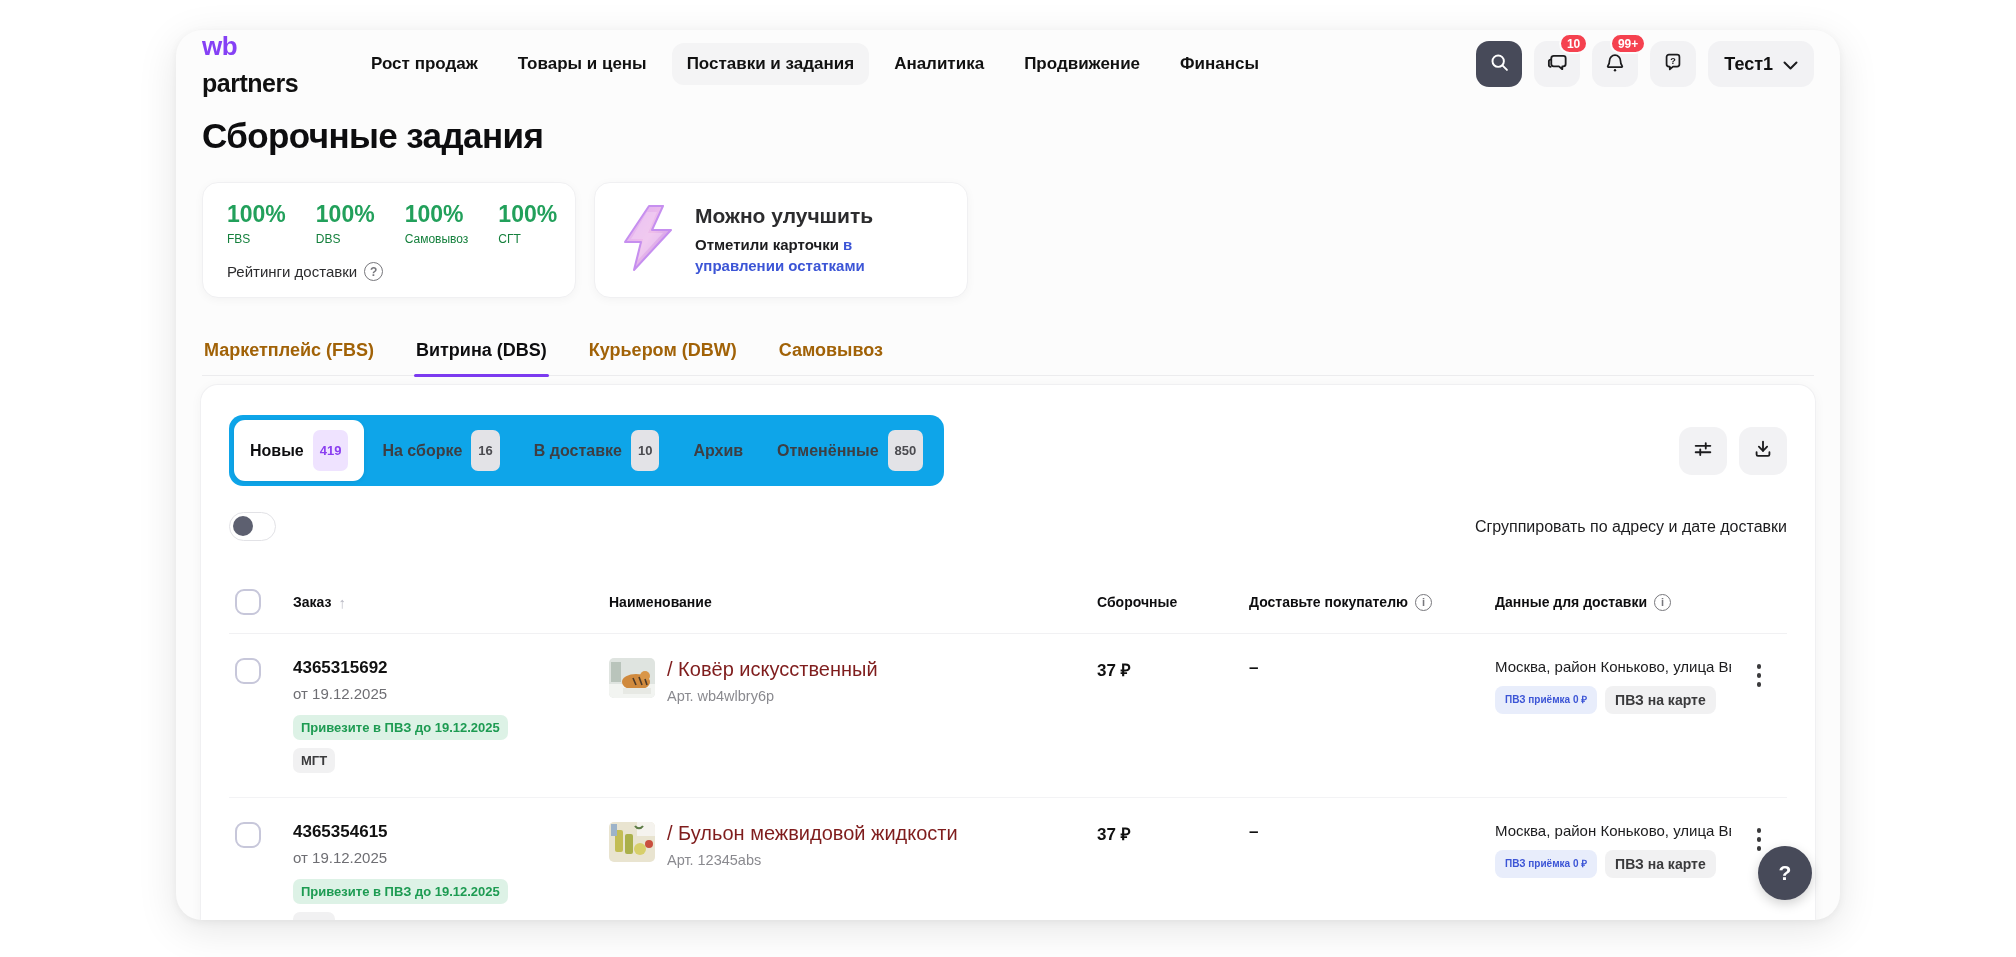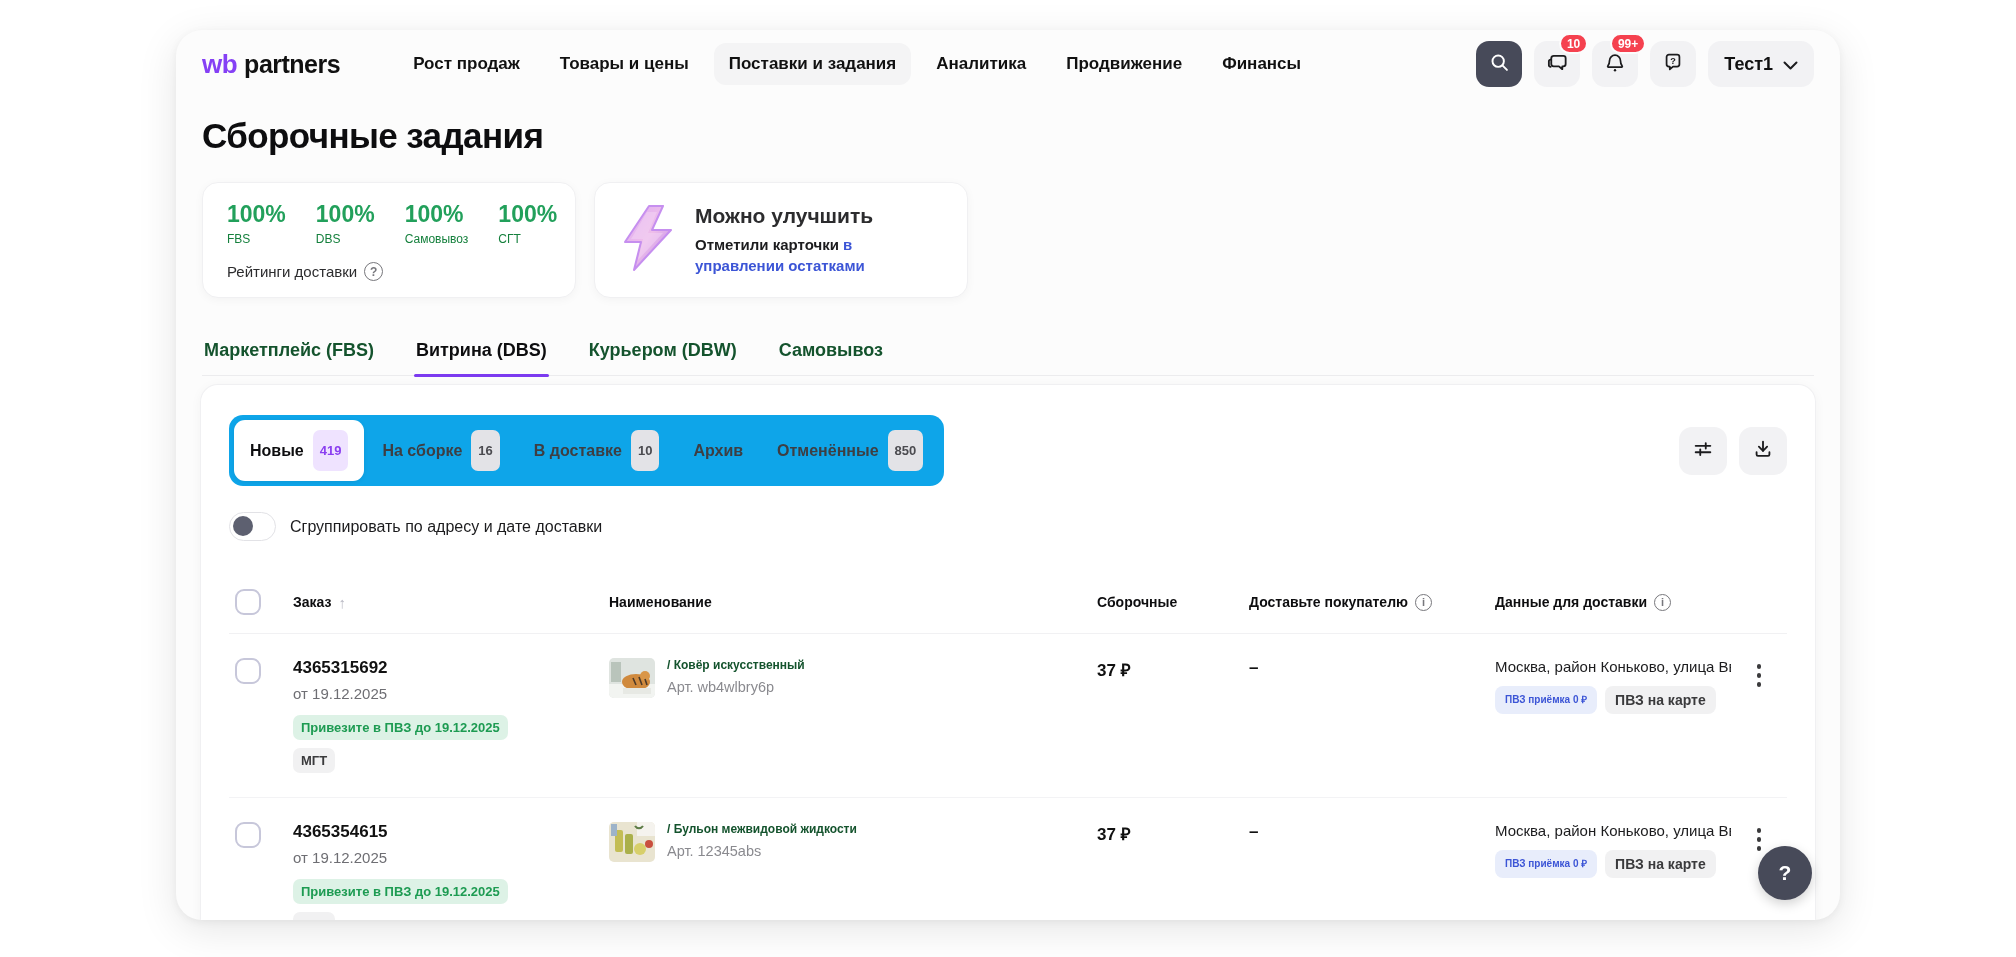--- a/index.html
+++ b/index.html
@@ -2,21 +2,21 @@
 <html><head>
 <meta charset="utf-8">
 <style>
   * { margin:0; padding:0; box-sizing:border-box; }
   html,body { width:2016px; height:957px; background:#ffffff; font-family:"Liberation Sans", sans-serif; color:#111; }
   .window { position:absolute; left:176px; top:30px; width:1664px; height:890px; background:#fcfcfc;
             border-radius:26px; box-shadow:0 10px 40px rgba(0,0,0,.10), 0 2px 8px rgba(0,0,0,.05); overflow:hidden; }
 
   
   .topnav { display:flex; align-items:center; padding:10px 26px 0 26px; height:58px; gap:6px; }
-  .logo { display:flex; gap:7px; align-items:baseline; margin-right:52px; cursor:pointer; }
+  .logo { display:flex; gap:7px; align-items:baseline; margin-right:52px; cursor:pointer;flex-direction:column; }
   .logo .wb { color:#8540f5; font-weight:800; font-size:26px; letter-spacing:-.5px; }
   .logo .partners { color:#111; font-weight:800; font-size:25px; letter-spacing:-.5px; }
   .nav-items { display:flex; gap:10px; align-items:center; }
   .nav-item { font-size:17px; font-weight:700; padding:11px 15px; border-radius:12px; cursor:pointer; white-space:nowrap; }
   .nav-item.active { background:#f4f4f5; }
   .nav-right { margin-left:auto; display:flex; gap:12px; align-items:center; }
   .icon-btn { position:relative; width:46px; height:46px; border-radius:13px; background:#f2f2f4; display:flex; align-items:center; justify-content:center; cursor:pointer; }
   .icon-btn.dark { background:#474a59; }
   .notif { position:absolute; top:-8px; right:-8px; background:#f5414f; color:#fff; font-size:12px; font-weight:700;
            min-width:22px; height:21px; padding:0 6px; border-radius:11px; display:flex; align-items:center; justify-content:center; border:2.5px solid #fcfcfc; }
@@ -35,37 +35,37 @@
   .stats-caption { margin-top:16px; display:flex; align-items:center; gap:7px; font-size:15px; color:#2c2c2e; }
   .info-circ { width:19px; height:19px; border:1.4px solid #77777c; border-radius:50%; display:inline-flex; align-items:center; justify-content:center;
                font-size:12px; color:#77777c; font-weight:700; line-height:1; cursor:pointer; }
   .improve-card { width:374px; padding:16px 24px; display:flex; align-items:center; gap:18px; }
   .improve-title { font-size:21px; font-weight:800; color:#2c2c2e; }
   .improve-text { margin-top:6px; font-size:15px; font-weight:700; color:#1c1c1e; line-height:1.4; width:250px; }
   .improve-text .link { color:#3c55d6; cursor:pointer; }
 
   
   .tabs { display:flex; gap:38px; margin:42px 26px 0 26px; border-bottom:1px solid #ececee; }
-  .tab { font-size:18px; font-weight:700; color:#14532d; padding:0 2px 14px 2px; position:relative; cursor:pointer; white-space:nowrap; }
+  .tab { font-size:18px; font-weight:700; color:#a16207; padding:0 2px 14px 2px; position:relative; cursor:pointer; white-space:nowrap; }
   .tab.active { color:#0d0d0f; }
   .tab.active::after { content:""; position:absolute; left:0; right:0; bottom:-2px; height:3.5px; background:#7c3bf0; border-radius:3px; }
 
   
   .panel { margin:8px 24px 0 24px; background:#fff; border:1px solid #f0f0f2; border-bottom:none; border-radius:18px 18px 0 0;
            box-shadow:0 2px 12px rgba(0,0,0,.04); padding:30px 28px 0 28px; height:539px; }
   .controls-row { display:flex; align-items:center; justify-content:space-between; }
   .segmented { display:inline-flex; background:#0ea5e9; border-radius:14px; padding:5px; gap:2px; }
   .seg-item { display:flex; align-items:center; gap:9px; padding:10px 16px; border-radius:11px; font-size:16px; font-weight:700; color:#3e3e42; cursor:pointer; white-space:nowrap; }
   .seg-item.active { background:#fff; color:#0d0d0f; box-shadow:0 1px 4px rgba(0,0,0,.08); }
   .seg-count { font-size:13px; font-weight:700; background:#e3e3e7; color:#4b4b50; border-radius:7px; padding:13px 7px; }
   .seg-item.active .seg-count { background:#efe3ff; color:#8a3ff0; }
   .panel-actions { display:flex; gap:12px; }
   .sq-btn { width:48px; height:48px; border-radius:13px; background:#f2f2f4; display:flex; align-items:center; justify-content:center; cursor:pointer; }
 
-  .toggle-row { margin-top:26px; display:flex; align-items:center; gap:14px; }
+  .toggle-row { margin-top:26px; display:flex; align-items:center; gap:14px;justify-content:space-between; }
   .switch { width:47px; height:29px; border-radius:15px; background:#fff; border:1.5px solid #e2e2e6; position:relative; cursor:pointer; flex:0 0 auto; }
   .switch .knob { position:absolute; left:3px; top:3px; width:20px; height:20px; border-radius:50%; background:#5d6070; }
   .toggle-label { font-size:16px; color:#1c1c1e; }
 
   
   .table { margin-top:34px; }
   .t-grid { display:grid; grid-template-columns:64px 316px 488px 152px 246px 1fr 56px; align-items:start; }
   .t-head { align-items:center; padding:14px 0 18px 0; border-bottom:1px solid #f1f1f3; }
   .th { font-size:14px; font-weight:700; color:#0d0d0f; display:flex; align-items:center; gap:7px; }
   .sort-arrow { color:#b9b9c4; font-size:15px; font-weight:400; cursor:pointer; }
@@ -73,21 +73,21 @@
   .t-row { padding:24px 0; border-bottom:1px solid #f3f3f5; }
   .cb { width:26px; height:26px; border:2px solid #c7c7da; border-radius:9px; background:#fff; cursor:pointer; margin-left:6px; }
   .order-id { font-size:17px; font-weight:800; }
   .order-date { margin-top:7px; font-size:15px; color:#6e6e73; }
   .badge { display:inline-block; font-size:13px; font-weight:700; padding:5px 8px; border-radius:7px; }
   .badge-green { background:#ddf2e6; color:#1d9b52; margin-top:13px; }
   .badge-gray { background:#f1f1f2; color:#3a3a3c; margin-top:8px; font-weight:600; }
   .stack { display:flex; flex-direction:column; align-items:flex-start; }
   .product { display:flex; gap:12px; }
   .p-img { width:46px; height:40px; border-radius:5px; overflow:hidden; flex:0 0 auto; cursor:pointer; }
-  .p-name { font-size:12px; font-weight:700; color:#14532d; cursor:pointer; }
+  .p-name { font-size:20px; font-weight:400; color:#7f1d1d; cursor:pointer; }
   .p-art { margin-top:7px; font-size:14.5px; color:#8a8a8f; }
   .price { font-size:17px; font-weight:800; }
   .dash { font-size:17px; font-weight:700; }
   .addr-cell { overflow:hidden; }
   .addr { font-size:15px; color:#1c1c1e; white-space:nowrap; overflow:hidden; }
   .addr-badges { display:flex; gap:8px; margin-top:11px; }
   .badge-blue { background:#e8edfb; color:#3c55d6; font-size:10px; font-weight:700; padding:6px 10px; border-radius:8px; white-space:nowrap; }
   .badge-map { background:#f1f1f2; color:#3a3a3c; font-size:14px; font-weight:600; padding:6px 10px; border-radius:8px; display:inline-flex; align-items:center; gap:6px; white-space:nowrap; cursor:pointer; }
   .kebab { display:flex; flex-direction:column; gap:4.5px; align-items:center; padding:6px 10px; cursor:pointer; margin:0 auto; }
   .kebab i { width:4.5px; height:4.5px; border-radius:50%; background:#3a3a3c; }

